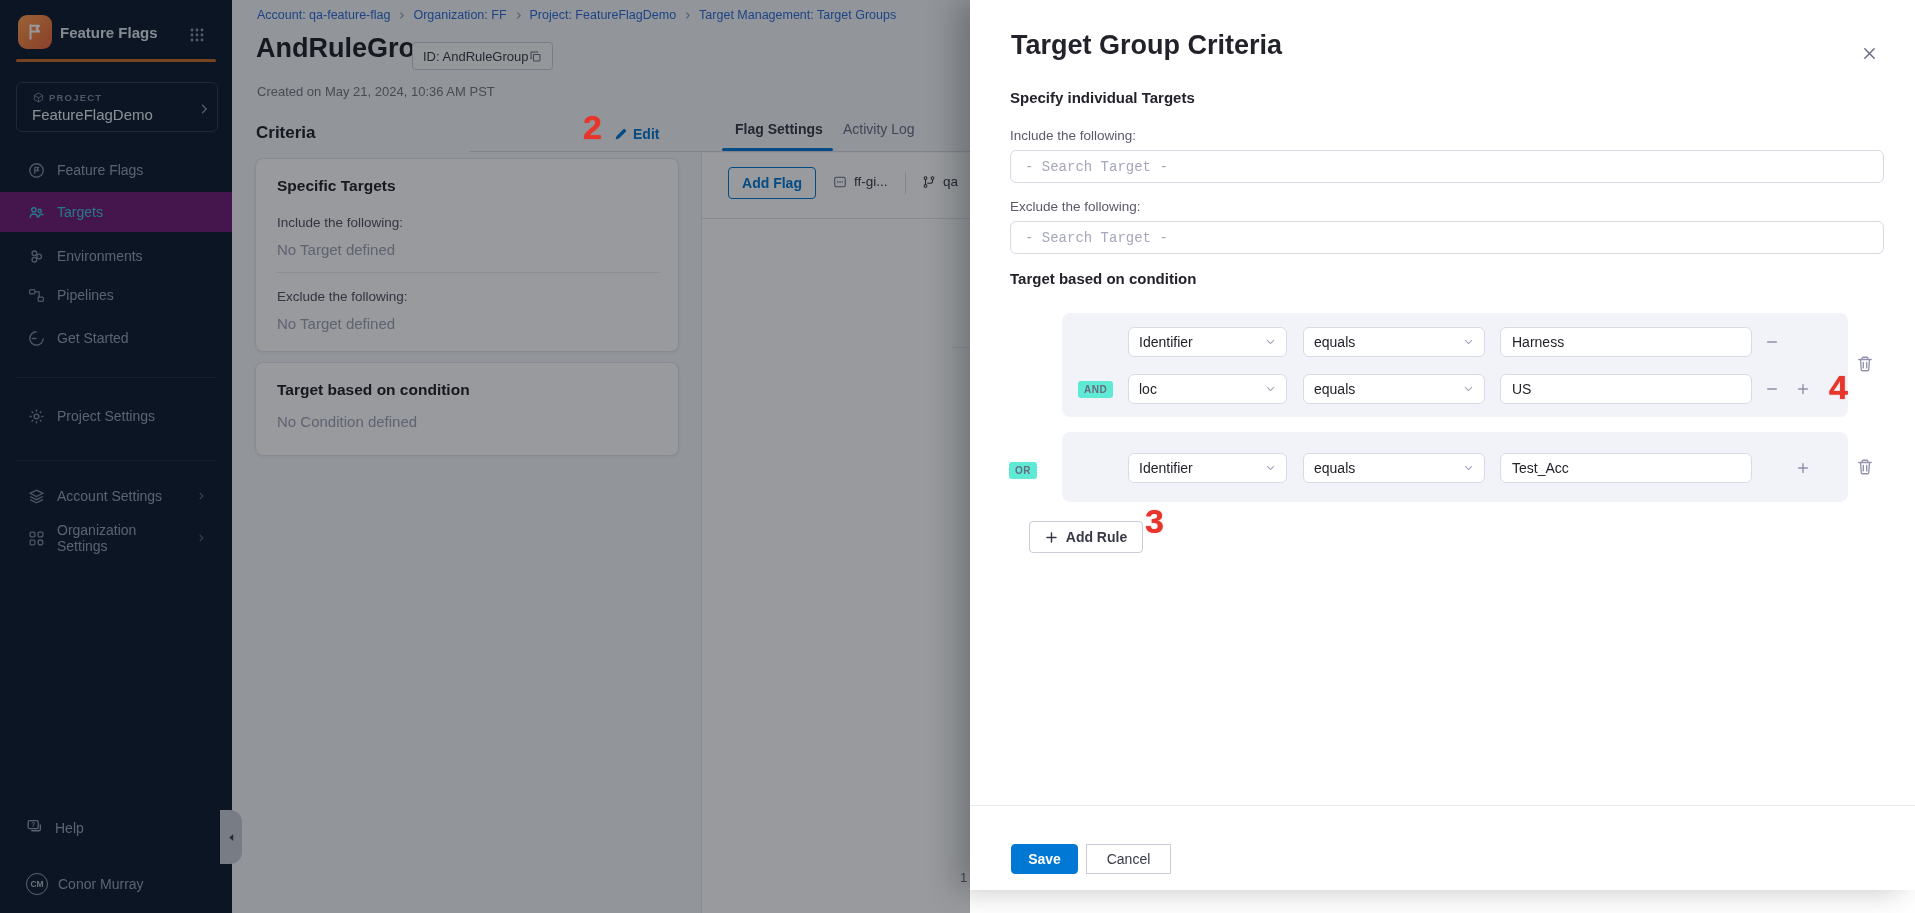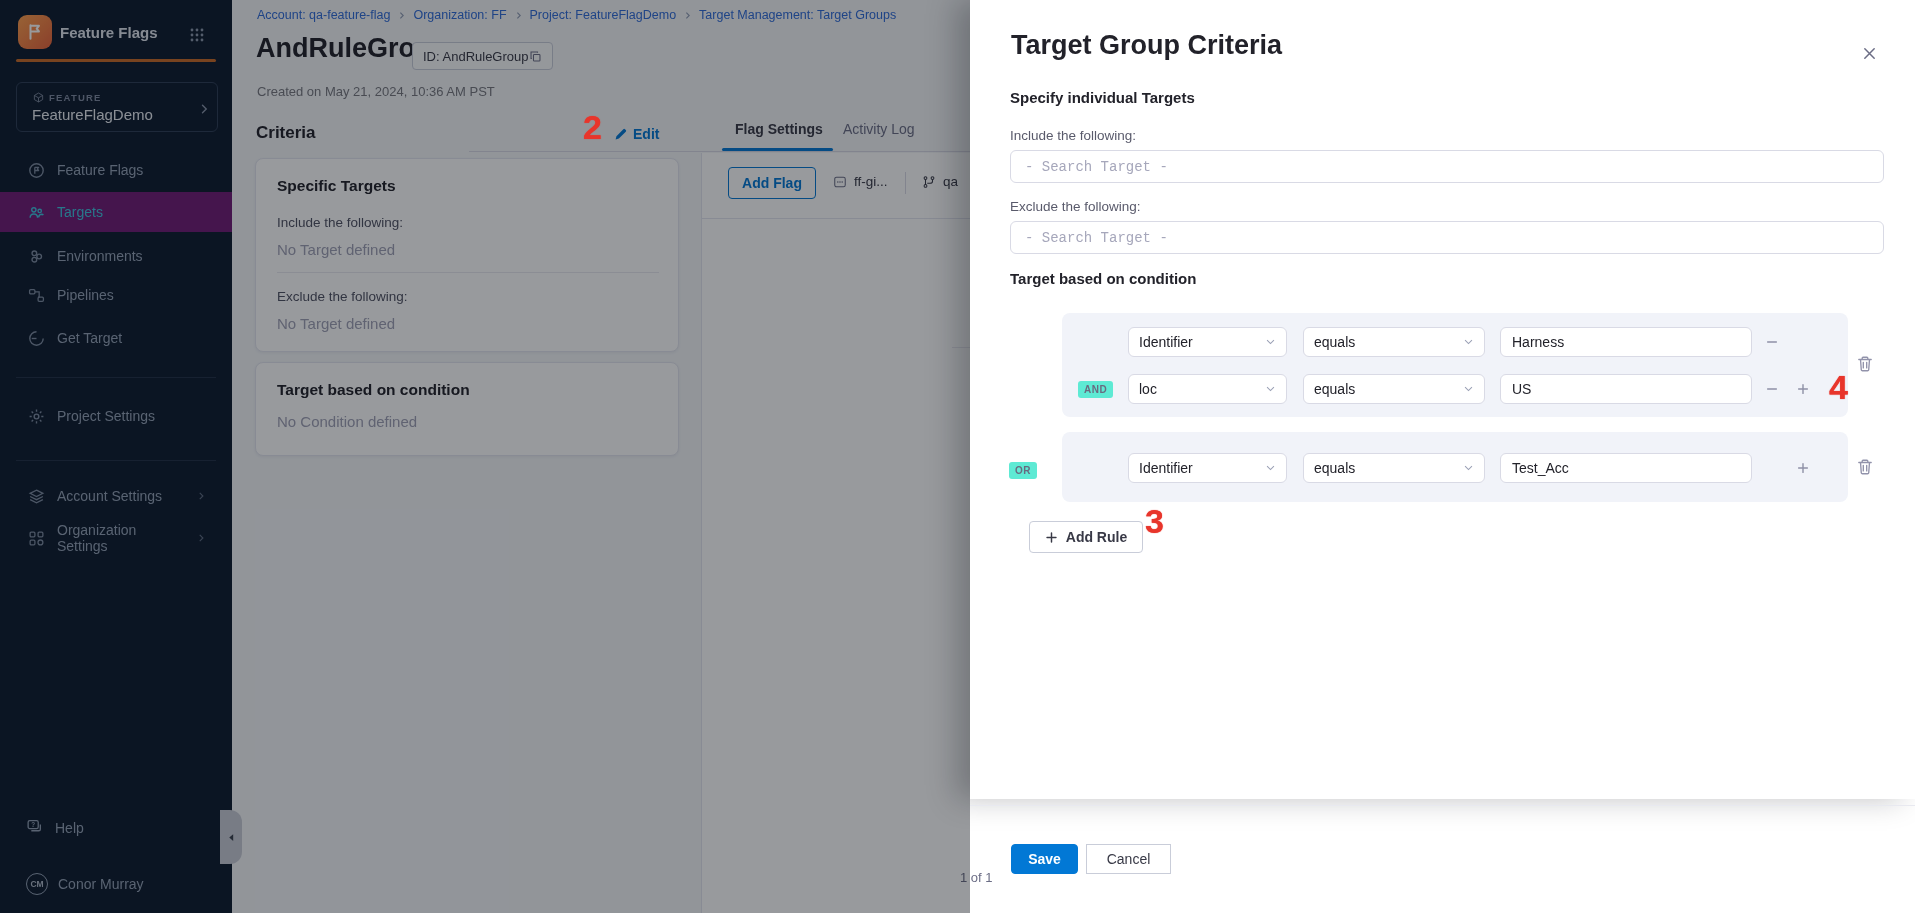--- a/index.html
+++ b/index.html
@@ -62,21 +62,21 @@
   .toolbar-pill { display:flex; align-items:center; gap:7px; font-size:13.5px; color:#383946; cursor:pointer; }
   .toolbar-sep { width:1px; height:22px; background:#d9dae5; }
   .toolbar-border { left:0; top:65px; width:1214px; height:1px; background:#e4e6ef; }
   .col-header { font-size:11px; font-weight:bold; letter-spacing:.8px; color:#4f5162; }
   .flag-link { font-size:14px; color:#1e5b9e; font-weight:bold; cursor:pointer; }
   .row-divider { height:1px; background:#e8e9f0; }
   .pagination { font-size:13px; color:#6b6d85; }
 
   
   #backdrop { left:0; top:0; width:970px; height:913px; background:rgba(10,14,22,.42); z-index:40; }
-  #modal { left:970px; top:0; width:945px; height:799px; background:#ffffff; z-index:50;
+  #modal { left:970px; top:0; width:945px; height:890px; background:#ffffff; z-index:50;
            box-shadow:-14px 0 28px rgba(10,14,22,.25); }
   .modal-close { left:886px; top:40px; width:26px; height:26px; color:#6b6d85; display:flex; align-items:center; justify-content:center; cursor:pointer; }
   .modal-title { left:41px; top:30px; font-size:27px; font-weight:bold; color:#22222a; }
   .section-heading { font-size:15px; font-weight:bold; color:#22222a; }
   .modal-label { font-size:13.5px; color:#595a6b; }
   .search-input { width:874px; height:33px; border:1px solid #d9dae5; border-radius:6px; background:#fff;
                   font-size:14px; color:#383946; padding:0 14px; font-family:Liberation Mono, monospace; }
   .search-input::placeholder { color:#a6a7bb; }
   .rule-group { background:#f1f3f9; border-radius:8px; }
   .select-box { height:30px; background:#fff; border:1px solid #d9dae5; border-radius:6px;
@@ -125,21 +125,21 @@
           <circle cx="13" cy="13" r="1.4"></circle>
         </svg>
     </div>
     <div class="abs brand-rule"></div>
 
     <div class="abs project-card">
       <div class="abs project-label" style="left:16px; top:9px;">
         <svg width="11" height="11" viewBox="0 0 16 16">
             <path d="M8 1.5 14 5v6l-6 3.5L2 11V5z M2 5l6 3.5L14 5 M8 8.5V14.5" fill="none" stroke="#7f8aa0" stroke-width="1.3"></path>
           </svg>
-        <span>FEATURE</span>
+        <span>PROJECT</span>
       </div>
       <div class="abs project-name" style="left:15px; top:23px;">FeatureFlagDemo</div>
       <div class="abs project-chevron" style="left:181px; top:18px;">
         <svg width="12" height="12" viewBox="0 0 16 16">
             <path d="M6 3l5 5-5 5" fill="none" stroke="currentColor" stroke-width="1.8" stroke-linecap="round"></path>
           </svg>
       </div>
     </div>
 
     <div class="abs nav-item" style="top:150px;">
@@ -172,21 +172,21 @@
             <rect x="9.5" y="9.5" width="5" height="4" rx="1"></rect>
             <path d="M6.5 4.5h4v5h-1"></path>
           </svg></span>
       <span>Pipelines</span>
     </div>
     <div class="abs nav-item" style="top:318px;">
       <span class="nv-icon"><svg width="17" height="17" viewBox="0 0 16 16" fill="none" stroke="currentColor" stroke-width="1.3">
             <path d="M14.3 8A6.3 6.3 0 1 1 8 1.7"></path>
             <path d="M8 8H3.5"></path>
           </svg></span>
-      <span>Get Target</span>
+      <span>Get Started</span>
     </div>
 
     <div class="abs side-divider" style="top:377px;"></div>
 
     <div class="abs nav-item" style="top:396px;">
       <span class="nv-icon"><svg width="17" height="17" viewBox="0 0 16 16" fill="none" stroke="currentColor" stroke-width="1.3">
             <circle cx="8" cy="8" r="2.2"></circle>
             <path d="M8 1.5v2M8 12.5v2M1.5 8h2M12.5 8h2M3.4 3.4l1.4 1.4M11.2 11.2l1.4 1.4M12.6 3.4l-1.4 1.4M4.8 11.2l-1.4 1.4"></path>
           </svg></span>
       <span>Project Settings</span>

